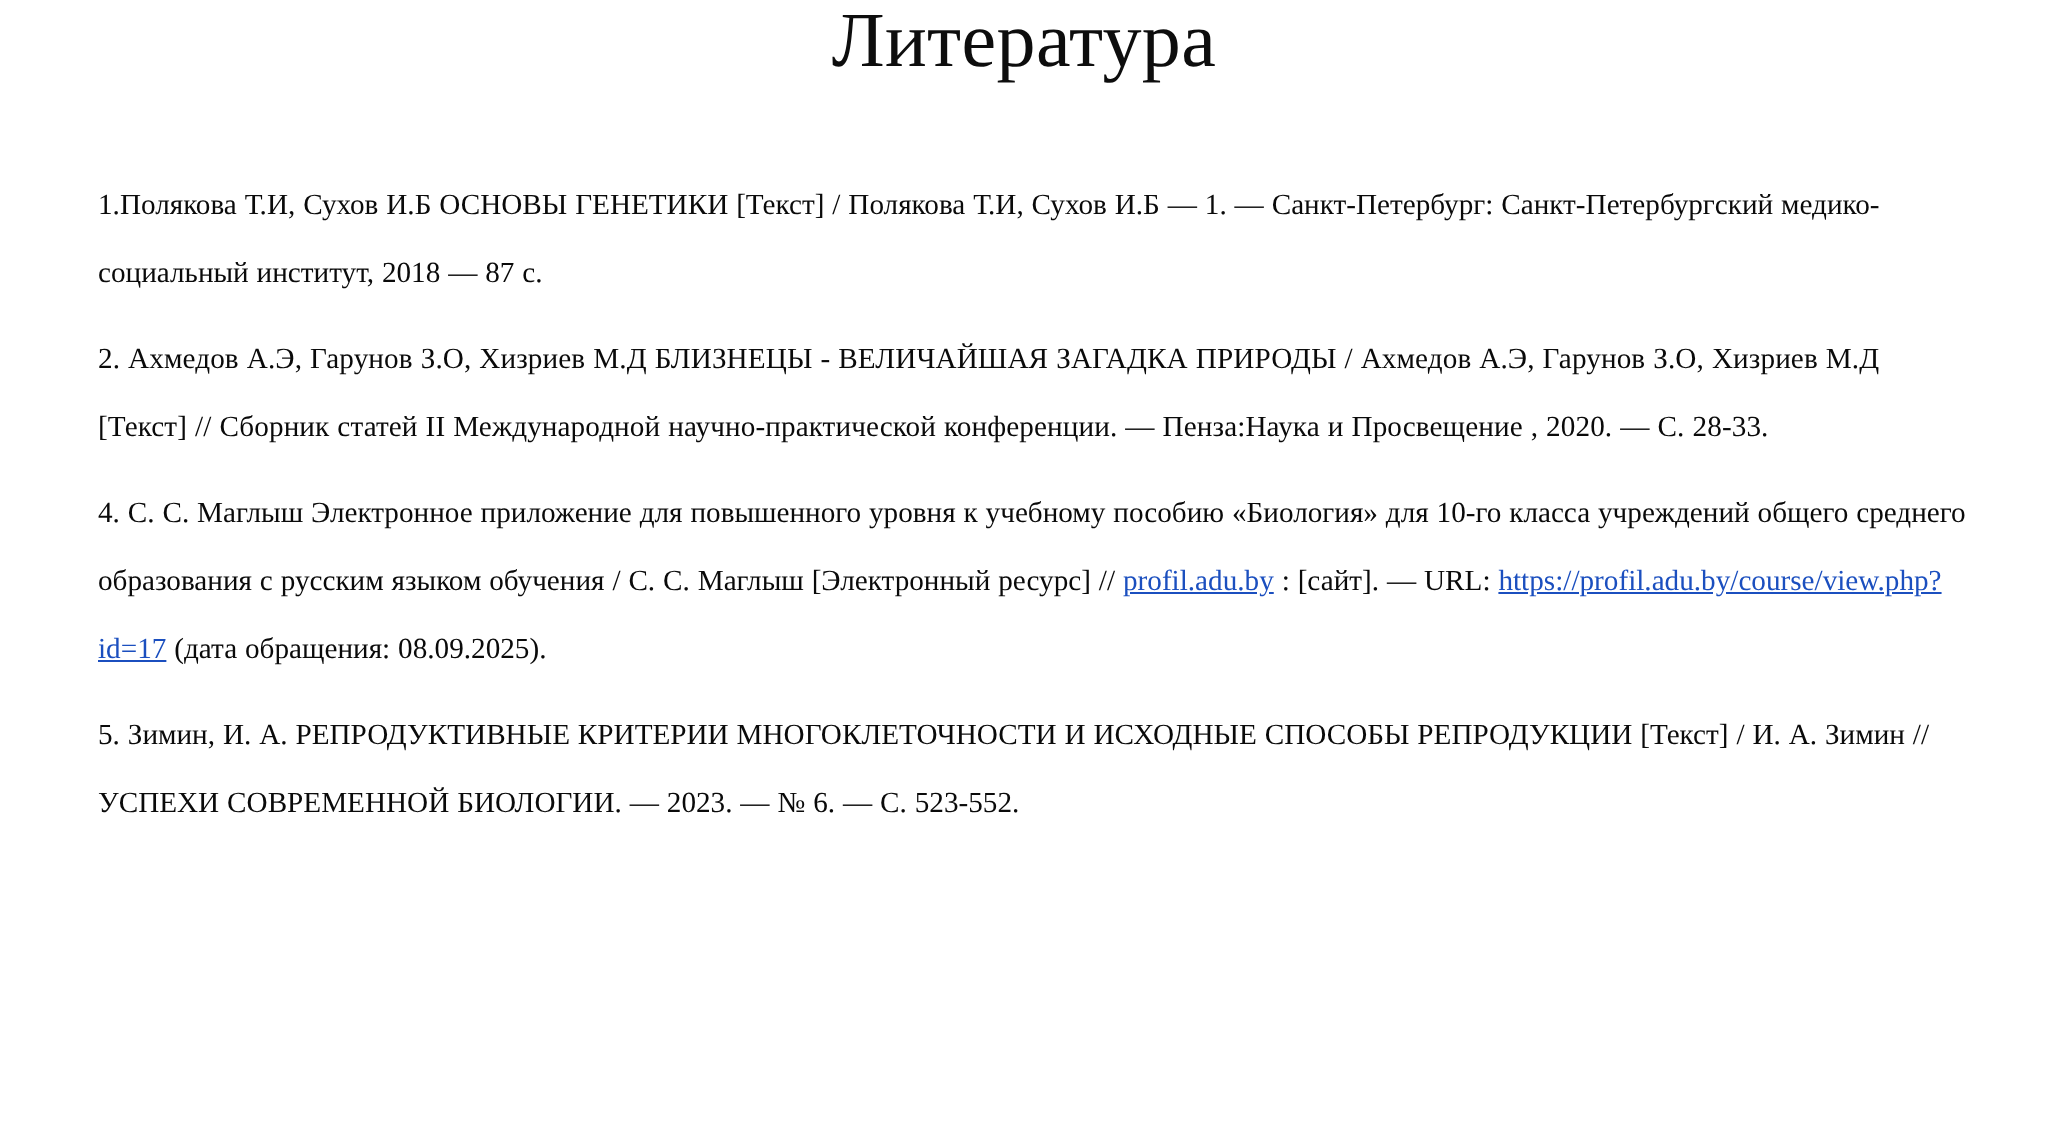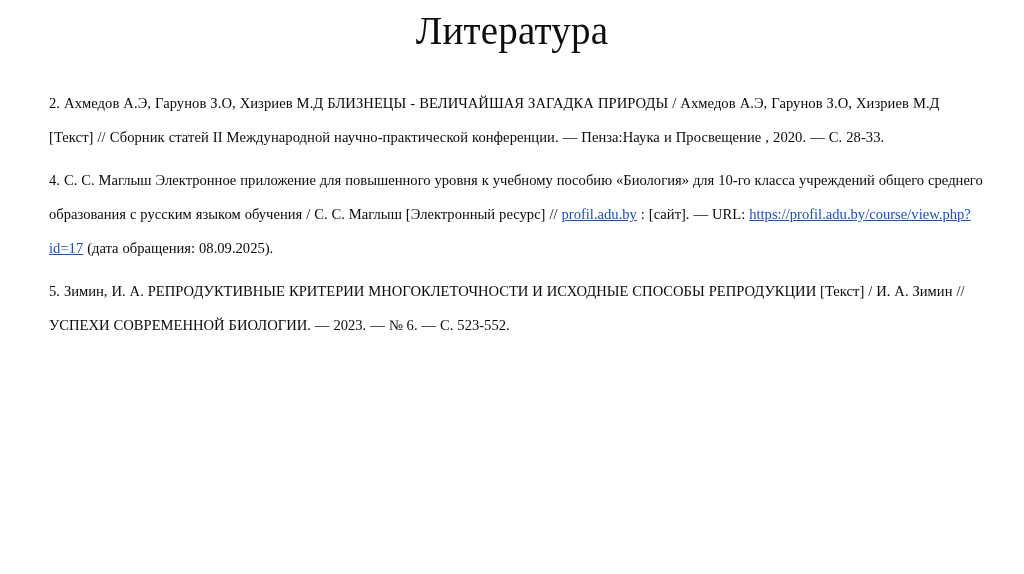--- a/index.html
+++ b/index.html
@@ -22,21 +22,20 @@
     box-sizing: border-box;
     background: #ffffff;
   }
   .slide-title {
     text-align: center;
     font-size: 39px;
     font-weight: 400;
     line-height: 1.1;
     color: #0d0d0d;
     margin: 0;
-    padding-top: 10px;
     letter-spacing: 0.2px;
   }
   .refs {
     position: absolute;
     top: 86px;
     left: 49px;
     right: 38px;
   }
   .ref-entry {
     font-size: 14.6px;
@@ -60,20 +59,21 @@
 </style>
 </head>
 <body>
 
 <div class="slide">
 
   <h1 class="slide-title">Литература</h1>
 
   <div class="refs">
 
+    <p class="ref-entry entry-1"><span>1.Полякова Т.И, Сухов И.Б ОСНОВЫ ГЕНЕТИКИ [Текст] / Полякова Т.И, Сухов И.Б — 1. — Санкт-Петербург: Санкт-Петербургский медико-социальный институт, 2018 — 87 с.</span></p>
 
     <p class="ref-entry entry-2"><span>2. Ахмедов А.Э, Гарунов З.О, Хизриев М.Д БЛИЗНЕЦЫ - ВЕЛИЧАЙШАЯ ЗАГАДКА ПРИРОДЫ / Ахмедов А.Э, Гарунов З.О, Хизриев М.Д [Текст] // Сборник статей II Международной научно-практической конференции. — Пенза:Наука и Просвещение , 2020. — С. 28-33.</span></p>
 
 
     <p class="ref-entry entry-4"><span>4. С. С. Маглыш Электронное приложение для повышенного уровня к учебному пособию «Биология» для 10-го класса учреждений общего среднего образования с русским языком обучения / С. С. Маглыш [Электронный ресурс] // </span><span class="ref-link">profil.adu.by</span><span> : [сайт]. — URL: </span><span class="ref-link">https://profil.adu.by/course/view.php?id=17</span><span> (дата обращения: 08.09.2025).</span></p>
 
     <p class="ref-entry entry-5"><span>5. Зимин, И. А. РЕПРОДУКТИВНЫЕ КРИТЕРИИ МНОГОКЛЕТОЧНОСТИ И ИСХОДНЫЕ СПОСОБЫ РЕПРОДУКЦИИ [Текст] / И. А. Зимин // УСПЕХИ СОВРЕМЕННОЙ БИОЛОГИИ. — 2023. — № 6. — С. 523-552.</span></p>
 
   </div>
 

